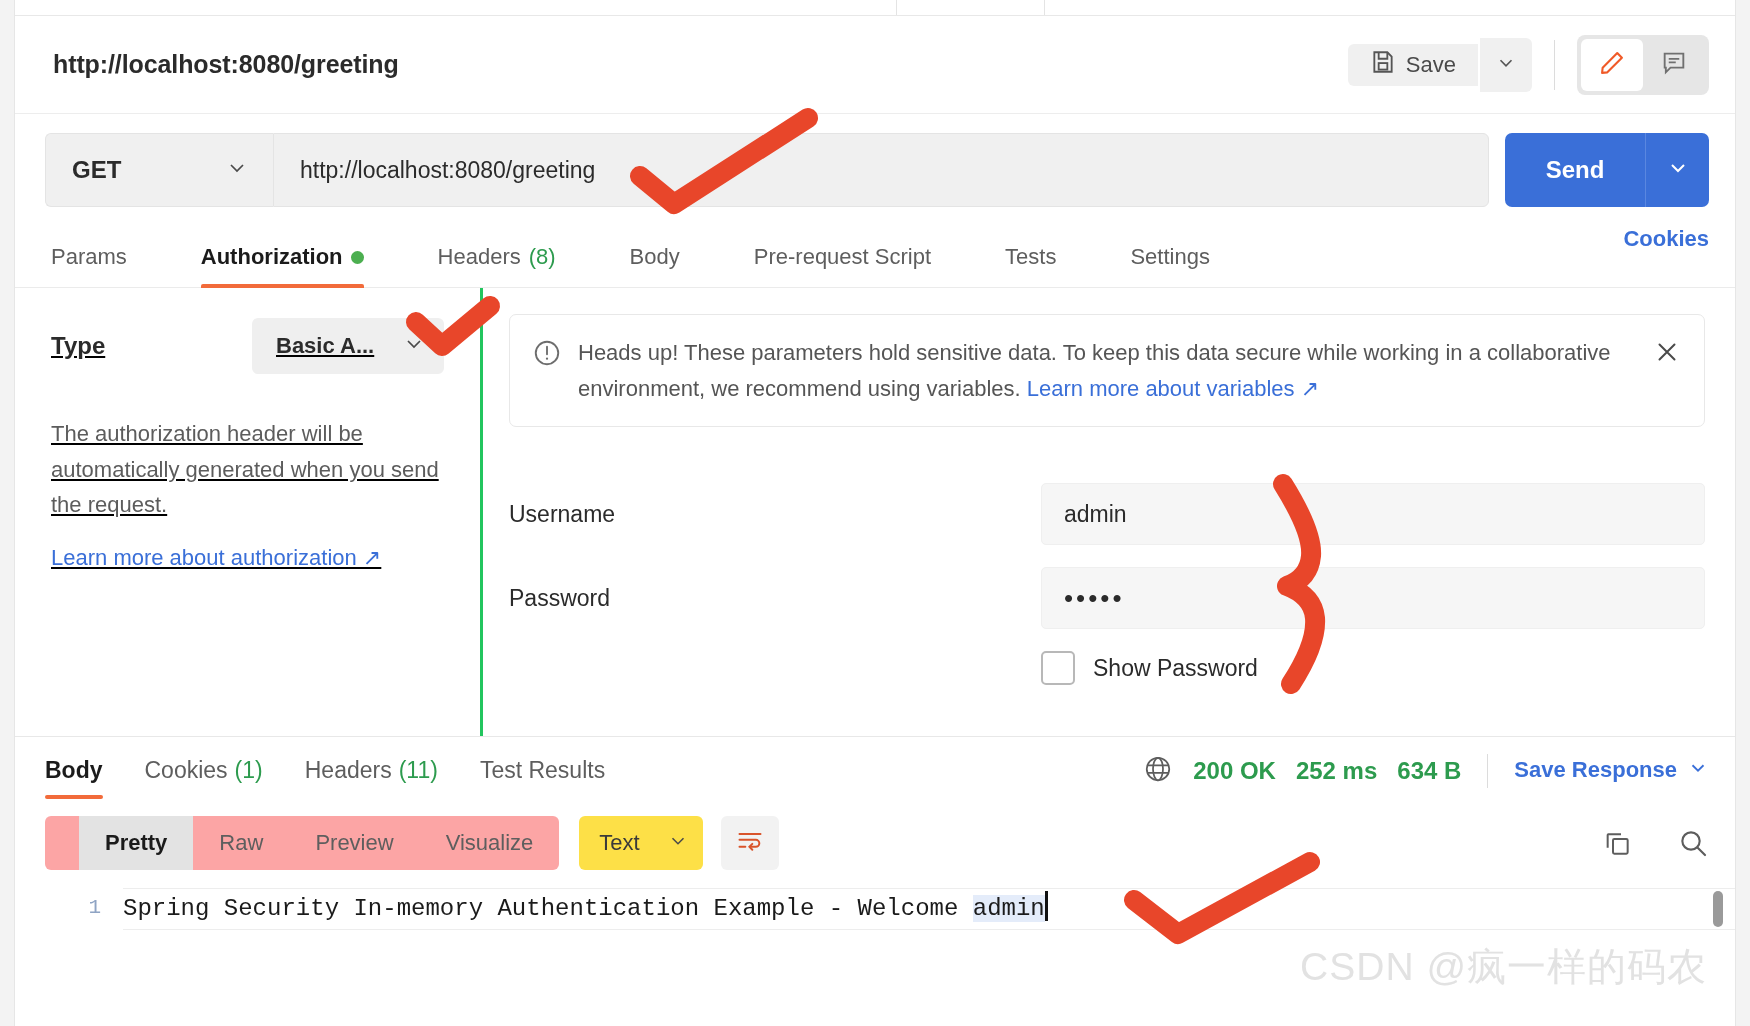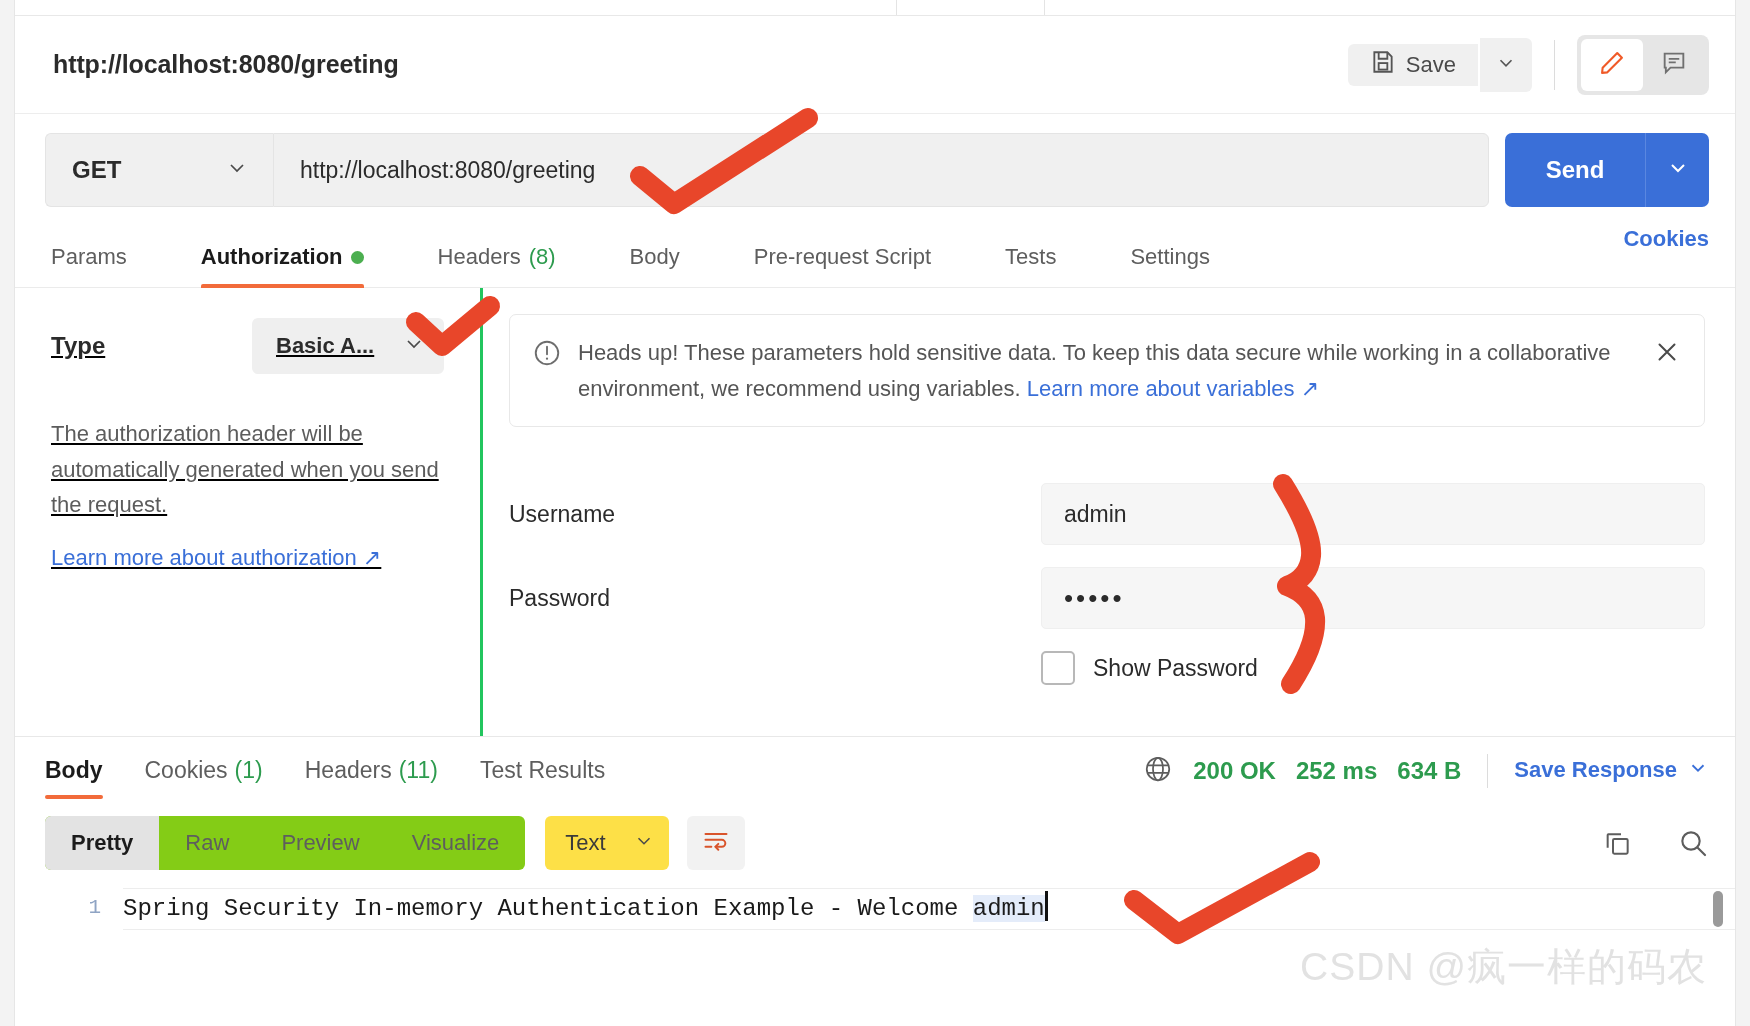--- a/index.html
+++ b/index.html
@@ -240,21 +240,21 @@
   .meta-divider { width: 1px; height: 34px; background: #dcdcdc; margin: 0 6px; }
   .save-resp { font-size: 22px; font-weight: bold; color: #3a6fd8; cursor: pointer;
                display: flex; align-items: flex-start; gap: 10px; }
 
   
   .resp-toolbar {
     display: flex; align-items: center;
     padding: 12px 26px 12px 30px;
   }
   .seg {
-    display: flex; background: #84cc16; border-radius: 6px; overflow: hidden;
+    display: flex; background: #fca5a5; border-radius: 6px; overflow: hidden; padding-left: 34px;
   }
   .seg-item {
     height: 54px; padding: 0 26px;
     display: flex; align-items: center; justify-content: center;
     font-size: 22px; color: #5e5e5e; cursor: pointer;
   }
   .seg-item.active { background: #e3e3e3; color: #1b1b1b; font-weight: bold; }
   .fmt-select {
     margin-left: 20px;
     width: 124px; height: 54px;

